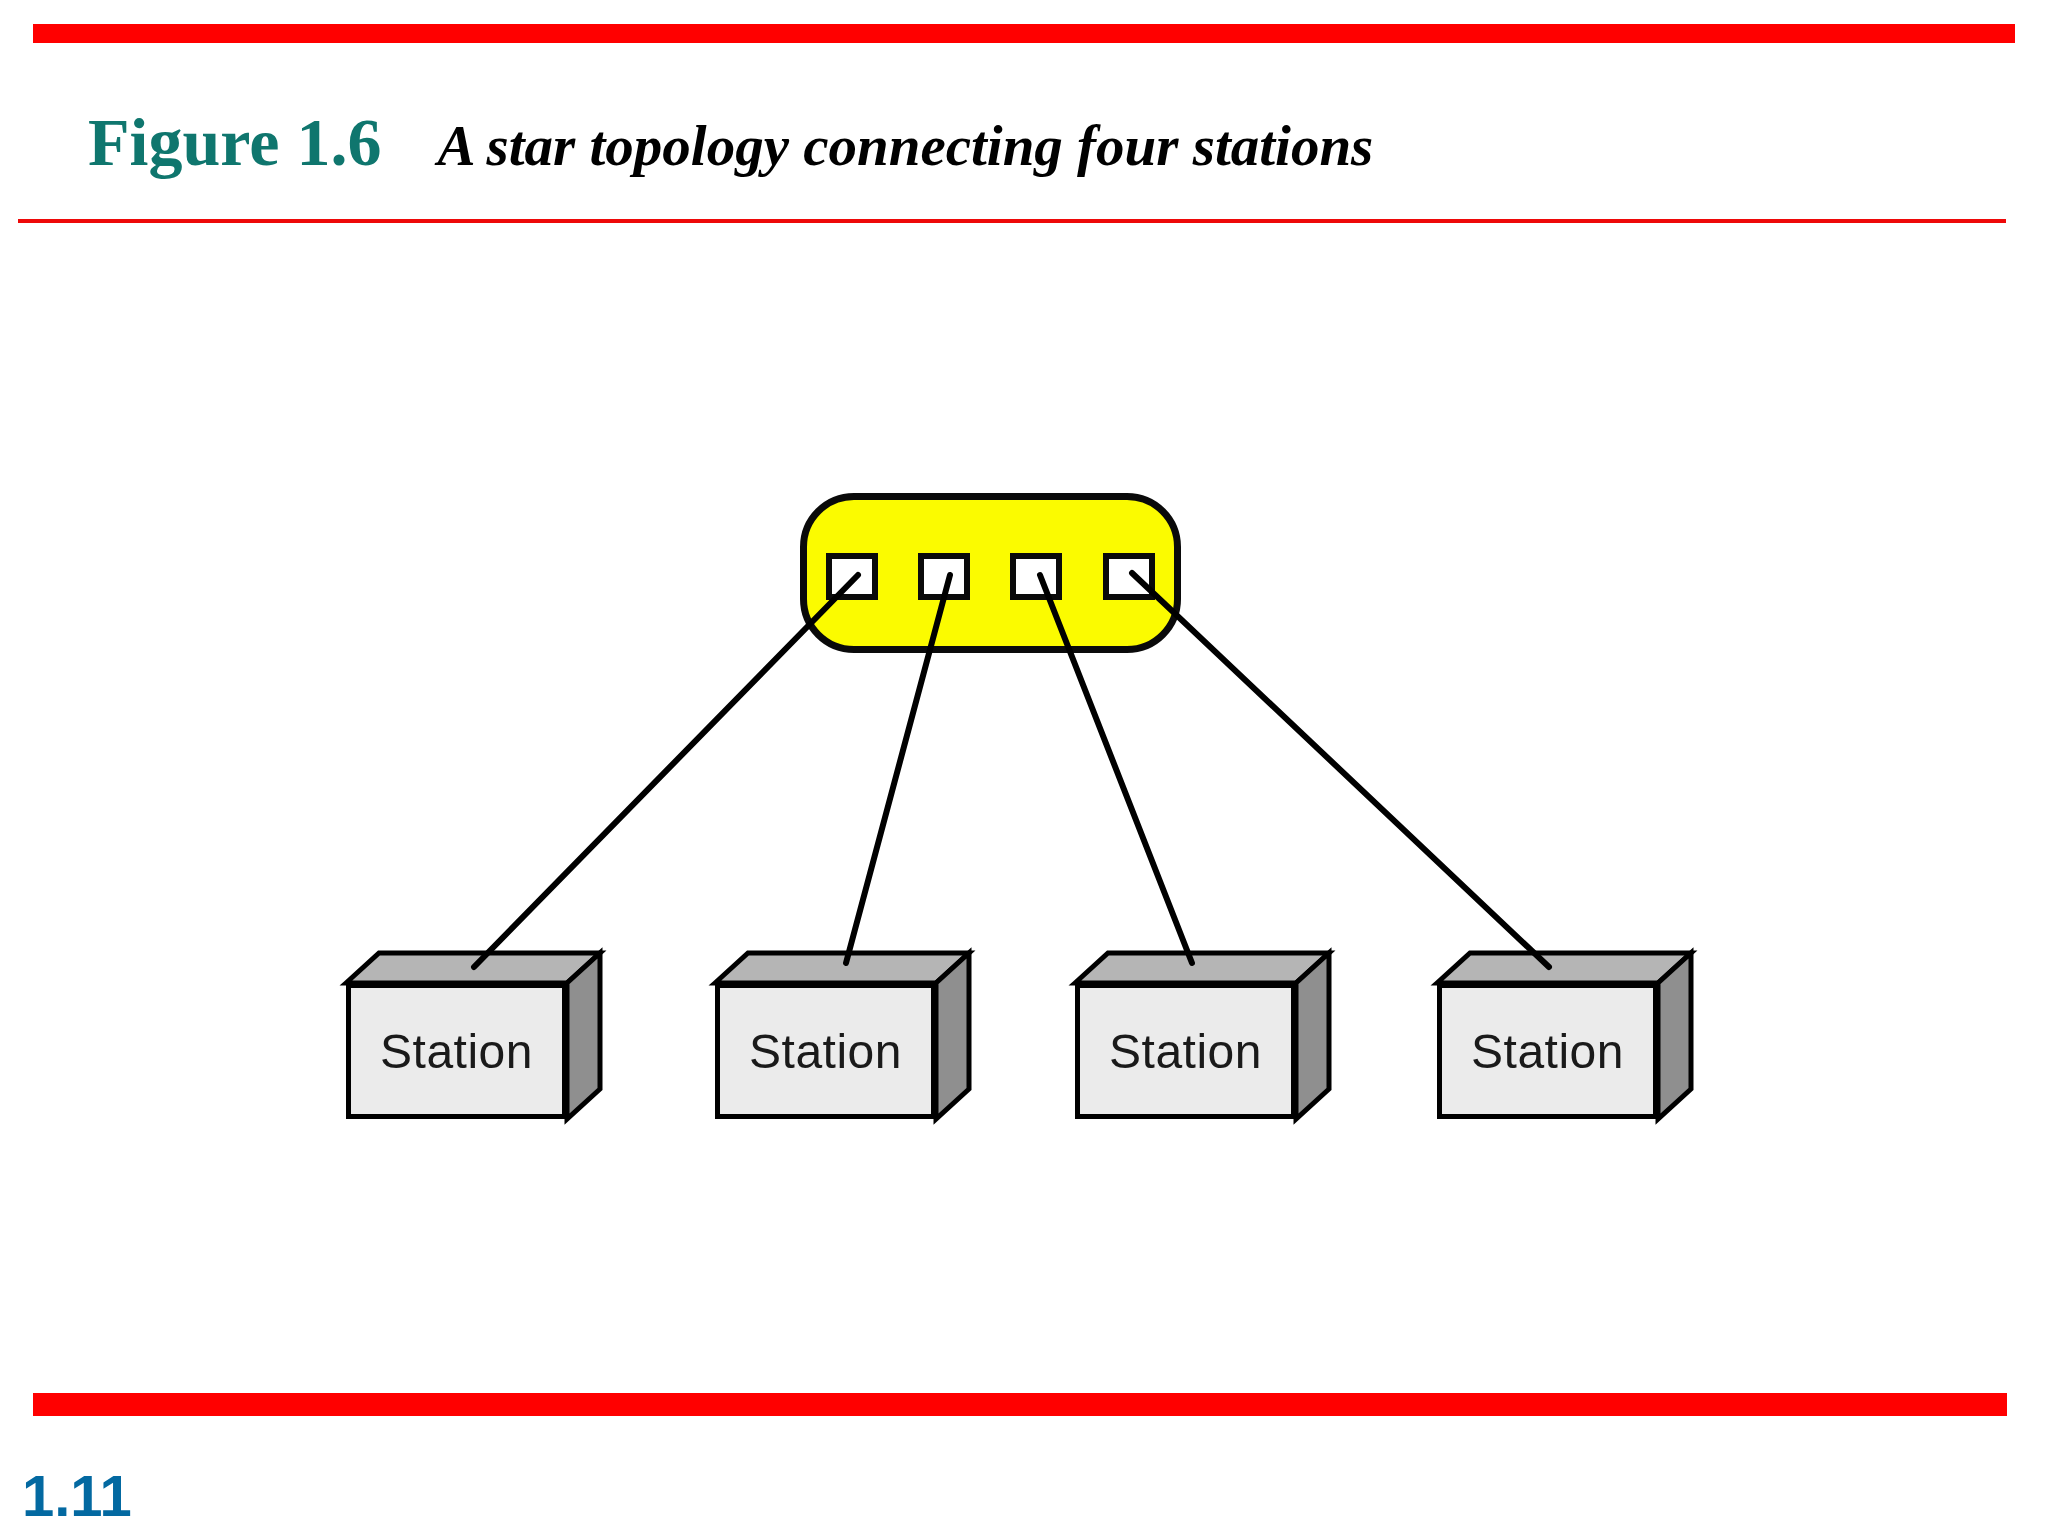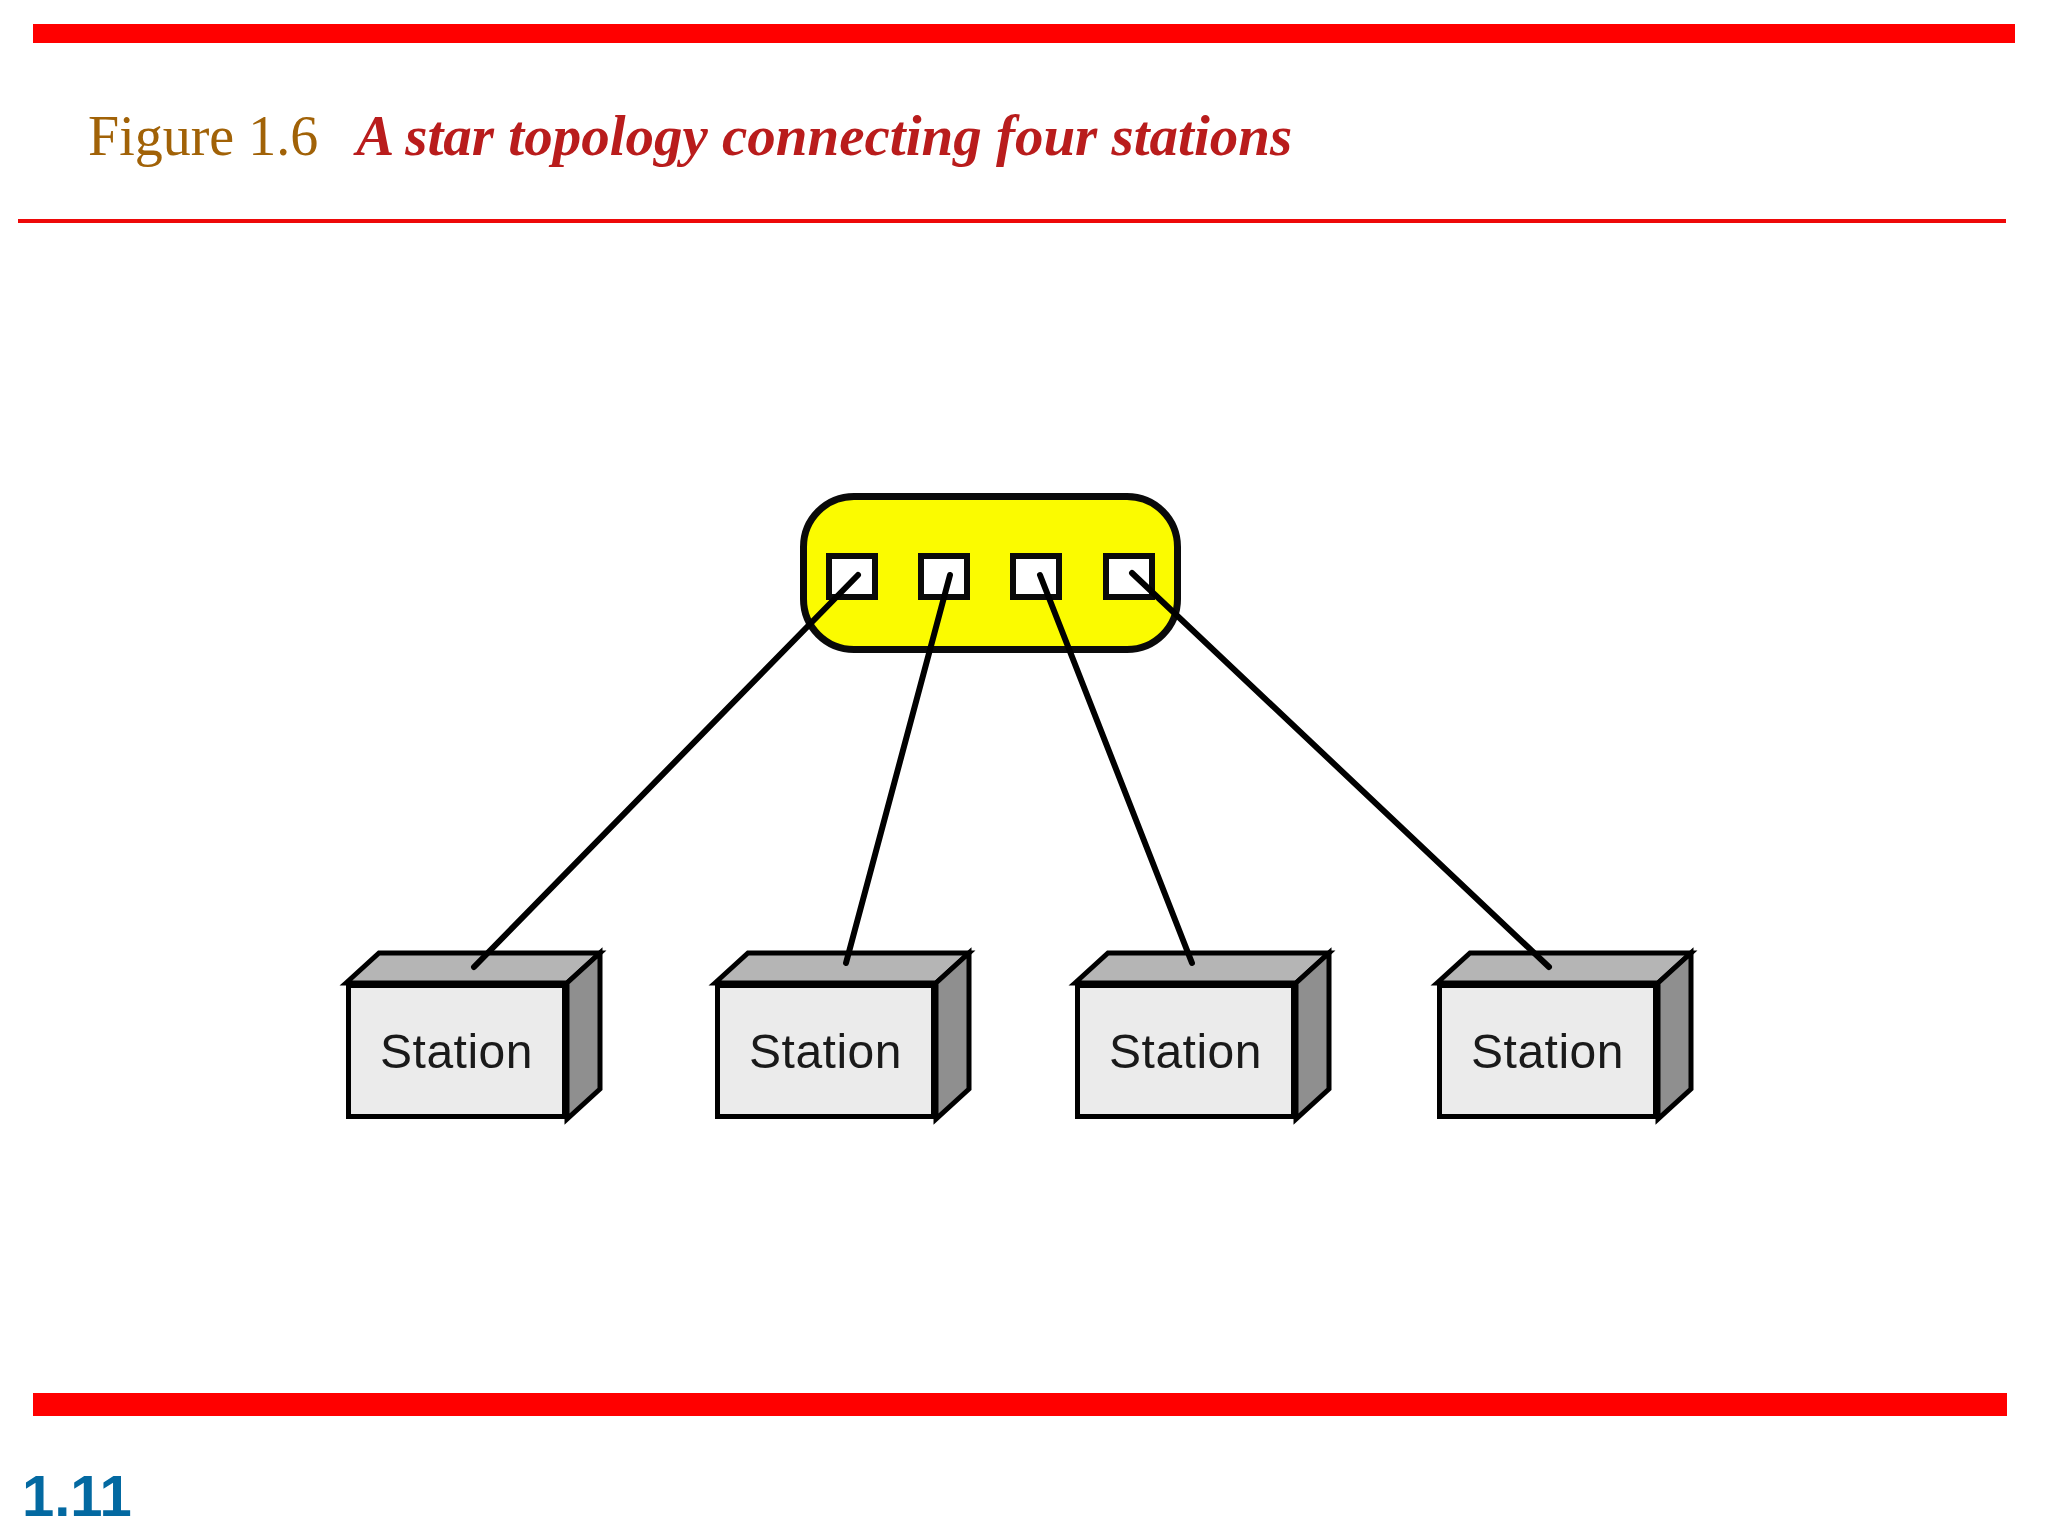--- a/index.html
+++ b/index.html
@@ -15,31 +15,31 @@
   .bar-top{left:33px;top:24px;width:1982px;height:19px;}
   .bar-bottom{left:33px;top:1393px;width:1974px;height:23px;}
   .title-rule{position:absolute;left:18px;top:219px;width:1988px;height:4px;background:#ee0909;}
   
   .title-row{
     position:absolute;left:88px;top:103px;
     white-space:nowrap;
   }
   .figure-label{
     font-family:"Liberation Serif", serif;
-    font-weight:normal;
-    font-size:56px;
-    color:#a16207;
+    font-weight:bold;
+    font-size:68px;
+    color:#0f766e;
   }
   .figure-caption{
     font-family:"Liberation Serif", serif;
     font-weight:bold;
     font-style:italic;
     font-size:57px;
-    color:#b91c1c;
-    margin-left:38px;
+    color:#000000;
+    margin-left:56px;
   }
   
   .hub-label{
     position:absolute;left:800px;top:416px;width:381px;
     text-align:center;
     font-size:56px;font-weight:500;color:#141414;
   }
   .hub-box{
     position:absolute;left:800px;top:493px;width:381px;height:160px;
     background:#fbfb00;

